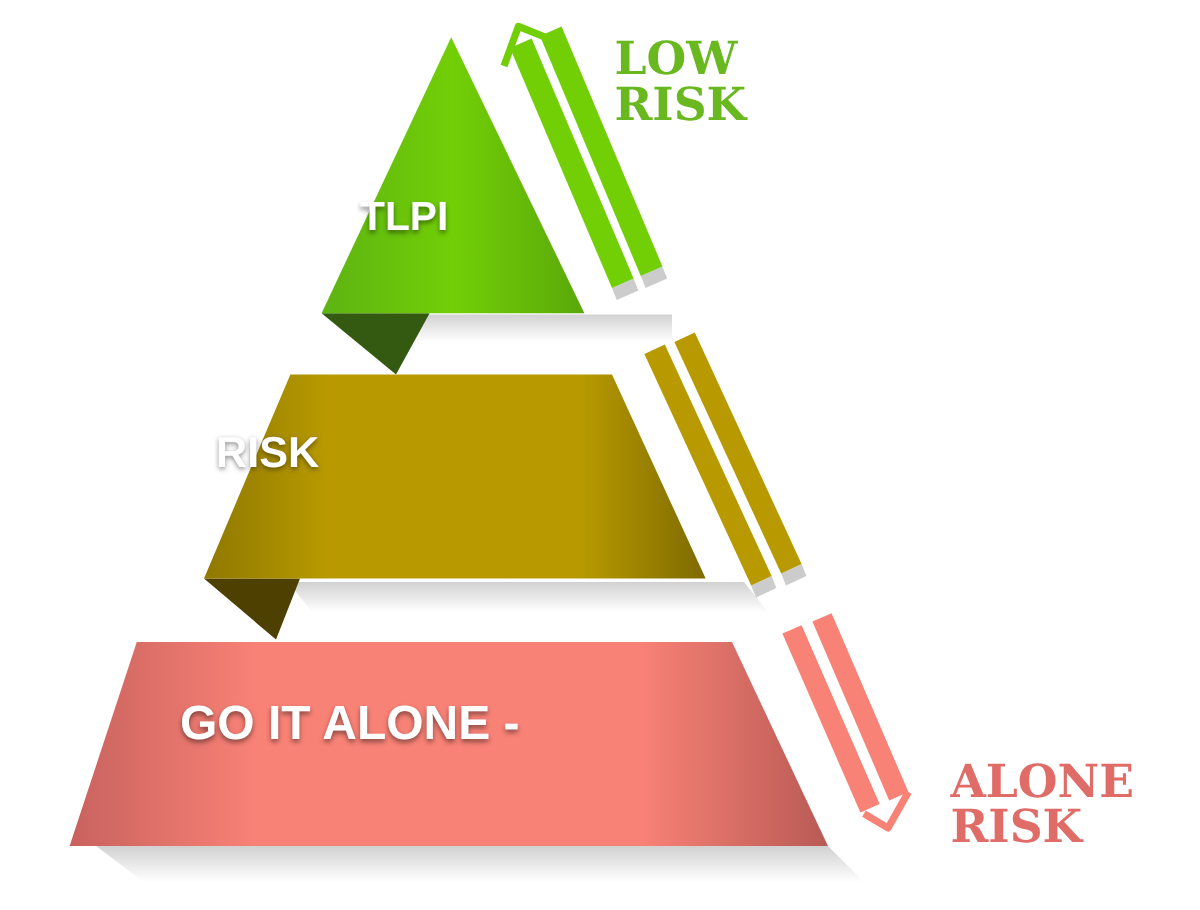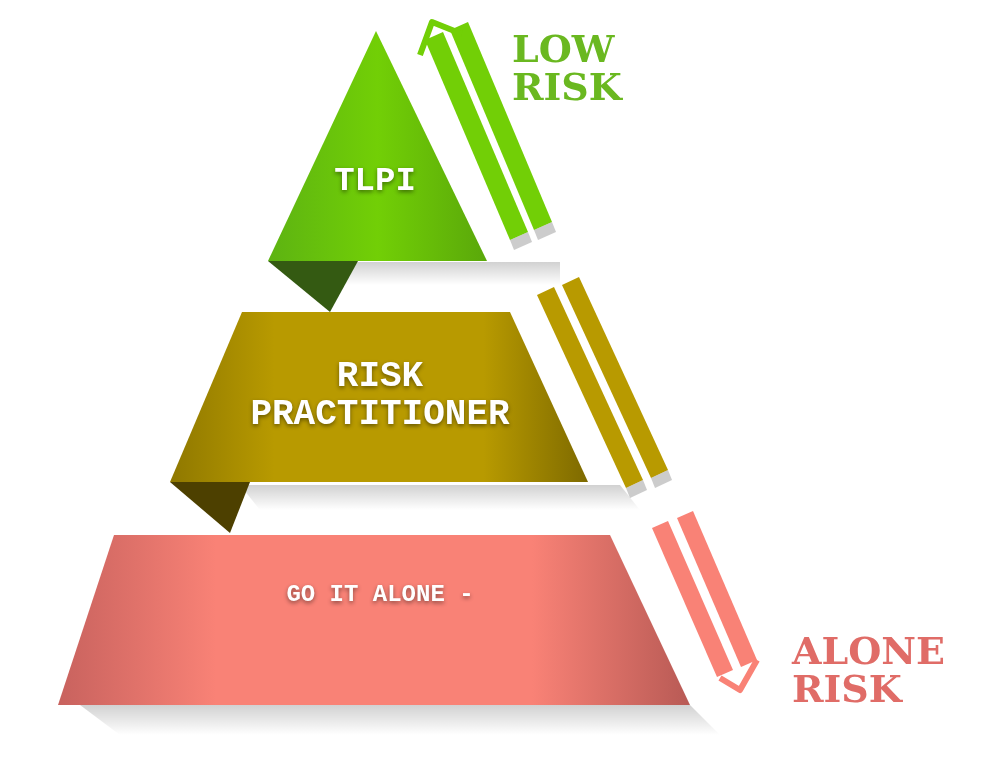--- a/index.html
+++ b/index.html
@@ -1,21 +1,21 @@
 <!DOCTYPE html>
 <html><head>
 <meta charset="utf-8">
 <style>
   html, body { margin: 0; padding: 0; background: #ffffff; }
   body { width: 1000px; height: 758px; position: relative; overflow: hidden; font-family: "DejaVu Serif", "Liberation Serif", serif; }
   svg.stage { position: absolute; left: 0; top: 0; }
   .tier-label {
-    position: absolute; color: #ffffff; font-weight: bold; text-align: center;
+    position: absolute; color: #ffffff; font-weight: bold; 
     text-shadow: 0 2px 4px rgba(0,0,0,0.45); line-height: 1.05;
-    font-family: Liberation Mono, monospace;
+    font-family: Liberation Sans, sans-serif;
   }
   .risk-label { position: absolute; font-weight: bold; line-height: 1.0; font-family: "DejaVu Serif", "Liberation Serif", serif; }
 </style>
 </head>
 <body>
 
 <svg class="stage" width="1000" height="758" viewBox="0 0 1000 758">
   <defs>
     <linearGradient id="gGreen" x1="0" x2="1" y1="0" y2="0">
       <stop offset="0" stop-color="#5db312"></stop>
@@ -78,24 +78,23 @@
     <polygon points="652,528 668,521 733,670 717,677" fill="#f98276"></polygon>
     <polygon points="677,518 693,511 757,660 741,667" fill="#f98276"></polygon>
     <polyline points="720,678 740,690 757,660" fill="none" stroke="#f98276" stroke-width="6" stroke-linejoin="round"></polyline>
   </g>
 </svg>
 
 <div class="tier-label" style="left:300px; top:164px; width:150px; font-size:34px;">TLPI</div>
 
 <div class="tier-label" style="left:180px; top:358px; width:400px; font-size:36px;">
   <div>RISK</div>
-  <div>PRACTITIONER</div>
 </div>
 
-<div class="tier-label" style="left:150px; top:582px; width:460px; font-size:24px;">
+<div class="tier-label" style="left:150px; top:582px; width:460px; font-size:40px;">
   <div>GO IT ALONE -</div>
 </div>
 
 <div class="risk-label" style="left:512px; top:30px; font-size:38px; color:#6ab820;">
   <div>LOW</div>
   <div>RISK</div>
 </div>
 
 <div class="risk-label" style="left:792px; top:632px; font-size:38px; color:#e06c67;">
   <div>ALONE</div>

